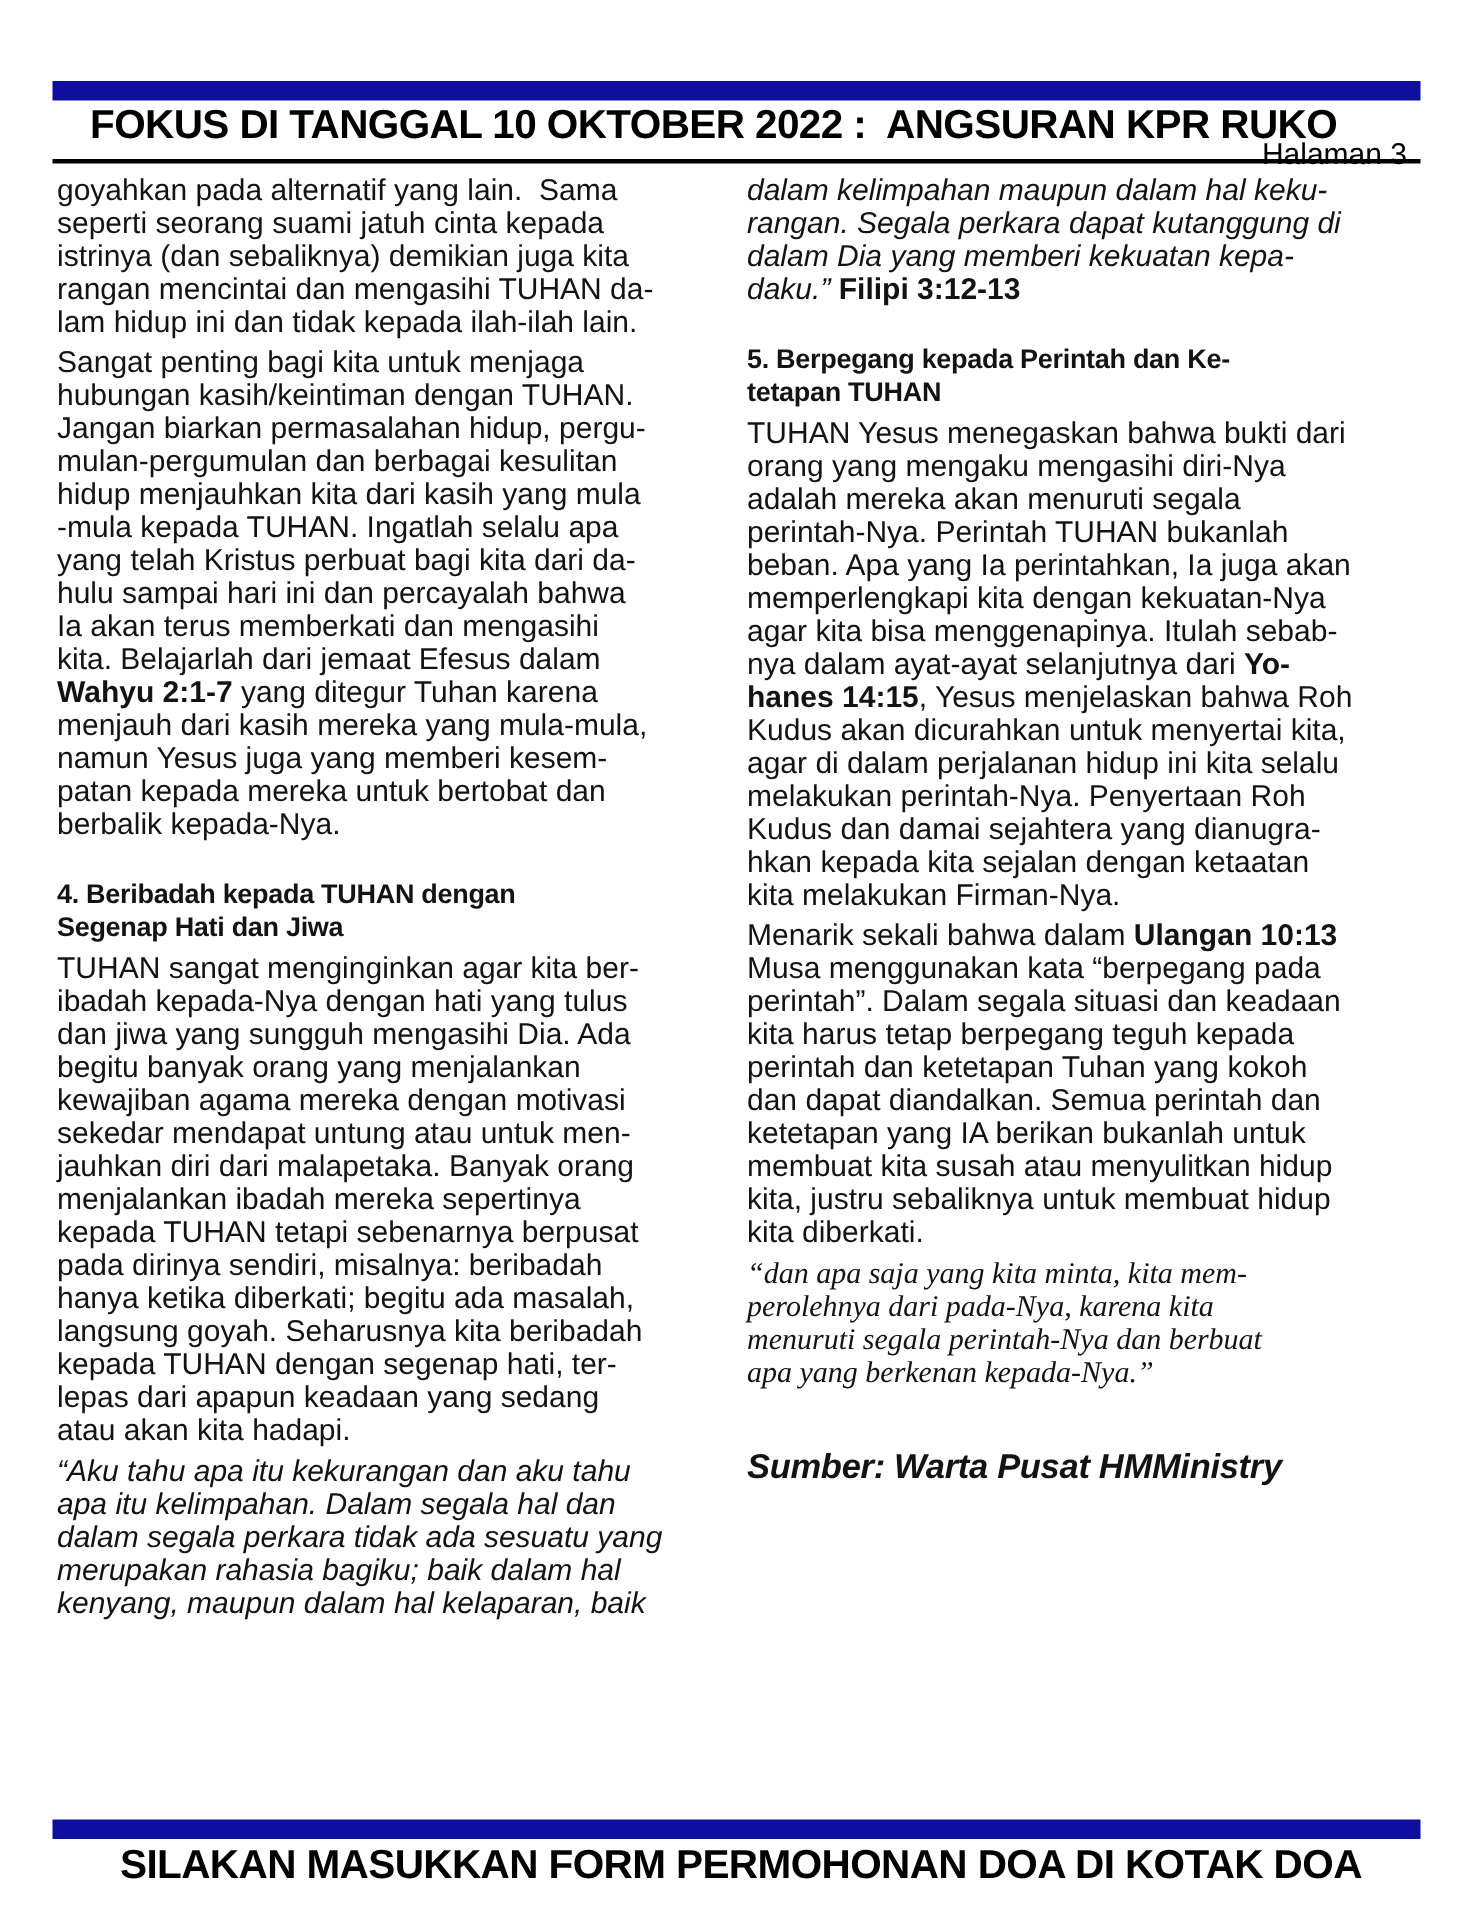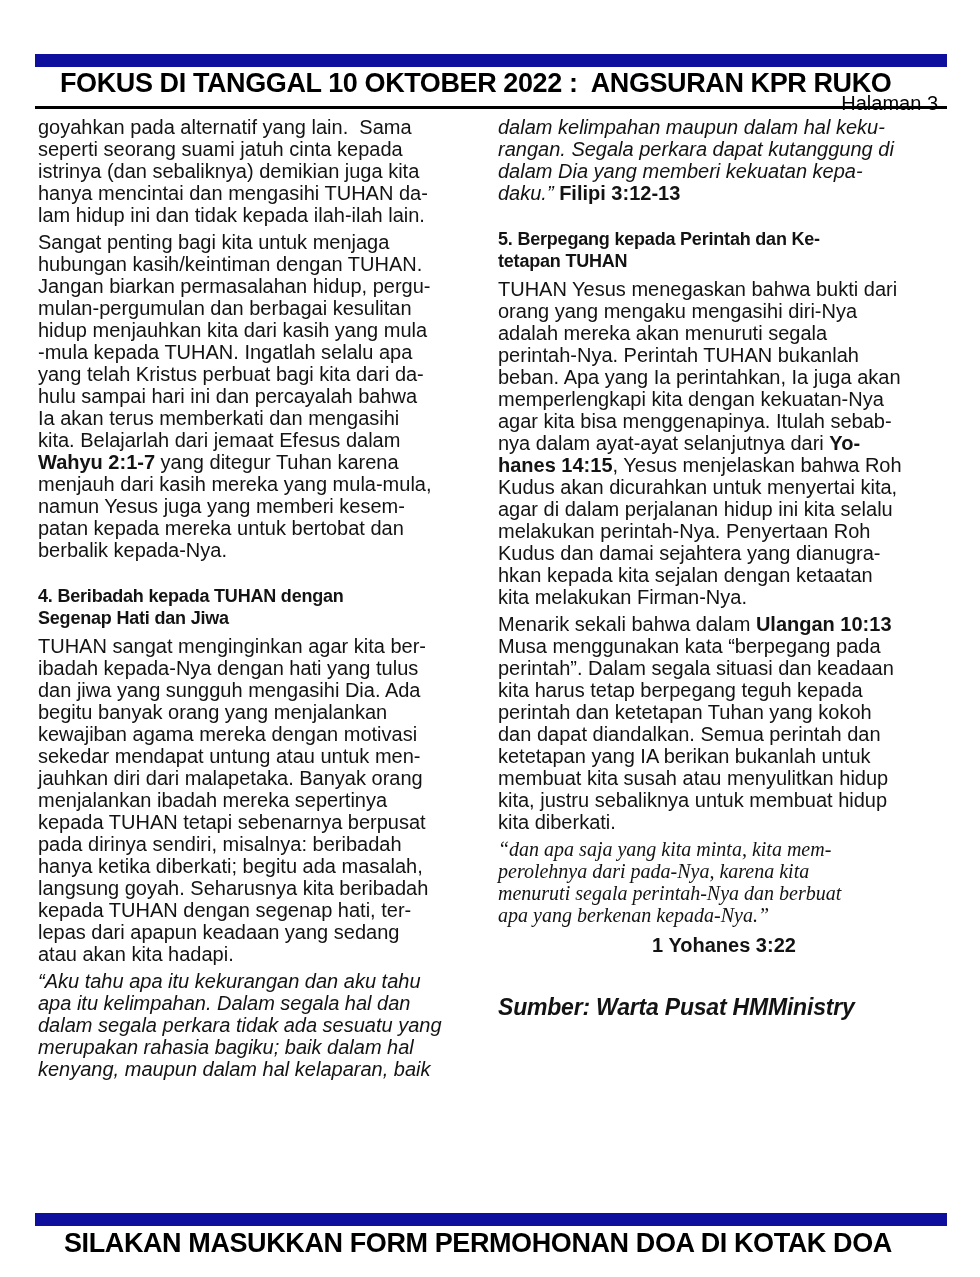--- a/index.html
+++ b/index.html
@@ -29,37 +29,37 @@
 
   .blk{margin:0 0 5px 0;}
   .blk.heading{margin-top:24px;margin-bottom:6px;font-size:18px;letter-spacing:-0.2px;}
   .blk.quote-center{text-align:left;font-family:Liberation Serif, serif;}
   .blk.ref-center{text-align:center;margin-top:8px;}
   .blk.source{margin-top:40px;font-size:23px;letter-spacing:-0.2px;}
   .rb{font-weight:bold;}
   .ri{font-style:italic;}
 
   #footer-notice{
-    position:absolute;left:64px;top:1228px;font-size:27px;font-weight:bold;
+    position:absolute;left:80px;top:1228px;font-size:27px;font-weight:bold;
     letter-spacing:-0.4px;color:#000;white-space:pre;
   }
 </style>
 </head>
 <body>
 
 <div class="accent-bar" id="top-bar"></div>
 
 <div id="header-title">FOKUS DI TANGGAL 10 OKTOBER 2022 :  ANGSURAN KPR RUKO</div>
 <div id="header-page">Halaman 3</div>
 <div id="header-rule"></div>
 
 <div class="col" id="left-col"><p class="blk p"><span>goyahkan pada alternatif yang lain.  Sama
 seperti seorang suami jatuh cinta kepada
 istrinya (dan sebaliknya) demikian juga kita
-hanya mencintai dan mengasihi TUHAN da-
+rangan mencintai dan mengasihi TUHAN da-
 lam hidup ini dan tidak kepada ilah-ilah lain.</span></p><p class="blk p"><span>Sangat penting bagi kita untuk menjaga
 hubungan kasih/keintiman dengan TUHAN.
 Jangan biarkan permasalahan hidup, pergu-
 mulan-pergumulan dan berbagai kesulitan
 hidup menjauhkan kita dari kasih yang mula
 -mula kepada TUHAN. Ingatlah selalu apa
 yang telah Kristus perbuat bagi kita dari da-
 hulu sampai hari ini dan percayalah bahwa
 Ia akan terus memberkati dan mengasihi
 kita. Belajarlah dari jemaat Efesus dalam
@@ -110,16 +110,16 @@
 perintah”. Dalam segala situasi dan keadaan
 kita harus tetap berpegang teguh kepada
 perintah dan ketetapan Tuhan yang kokoh
 dan dapat diandalkan. Semua perintah dan
 ketetapan yang IA berikan bukanlah untuk
 membuat kita susah atau menyulitkan hidup
 kita, justru sebaliknya untuk membuat hidup
 kita diberkati.</span></p><p class="blk quote-center"><span class="ri">“dan apa saja yang kita minta, kita mem-
 perolehnya dari pada-Nya, karena kita
 menuruti segala perintah-Nya dan berbuat
-apa yang berkenan kepada-Nya.”</span></p><p class="blk ref-center"><span class="rb">1 Yohanes 3:22</span></p><p class="blk source"><span class="rb ri">Sumber: Warta Pusat HMMinistry</span></p></div>
+apa yang berkenan kepada-Nya.”</span></p><p class="blk source"><span class="rb ri">Sumber: Warta Pusat HMMinistry</span></p></div>
 
 <div class="accent-bar" id="bottom-bar"></div>
 <div id="footer-notice">SILAKAN MASUKKAN FORM PERMOHONAN DOA DI KOTAK DOA</div>
 
 </body></html>

